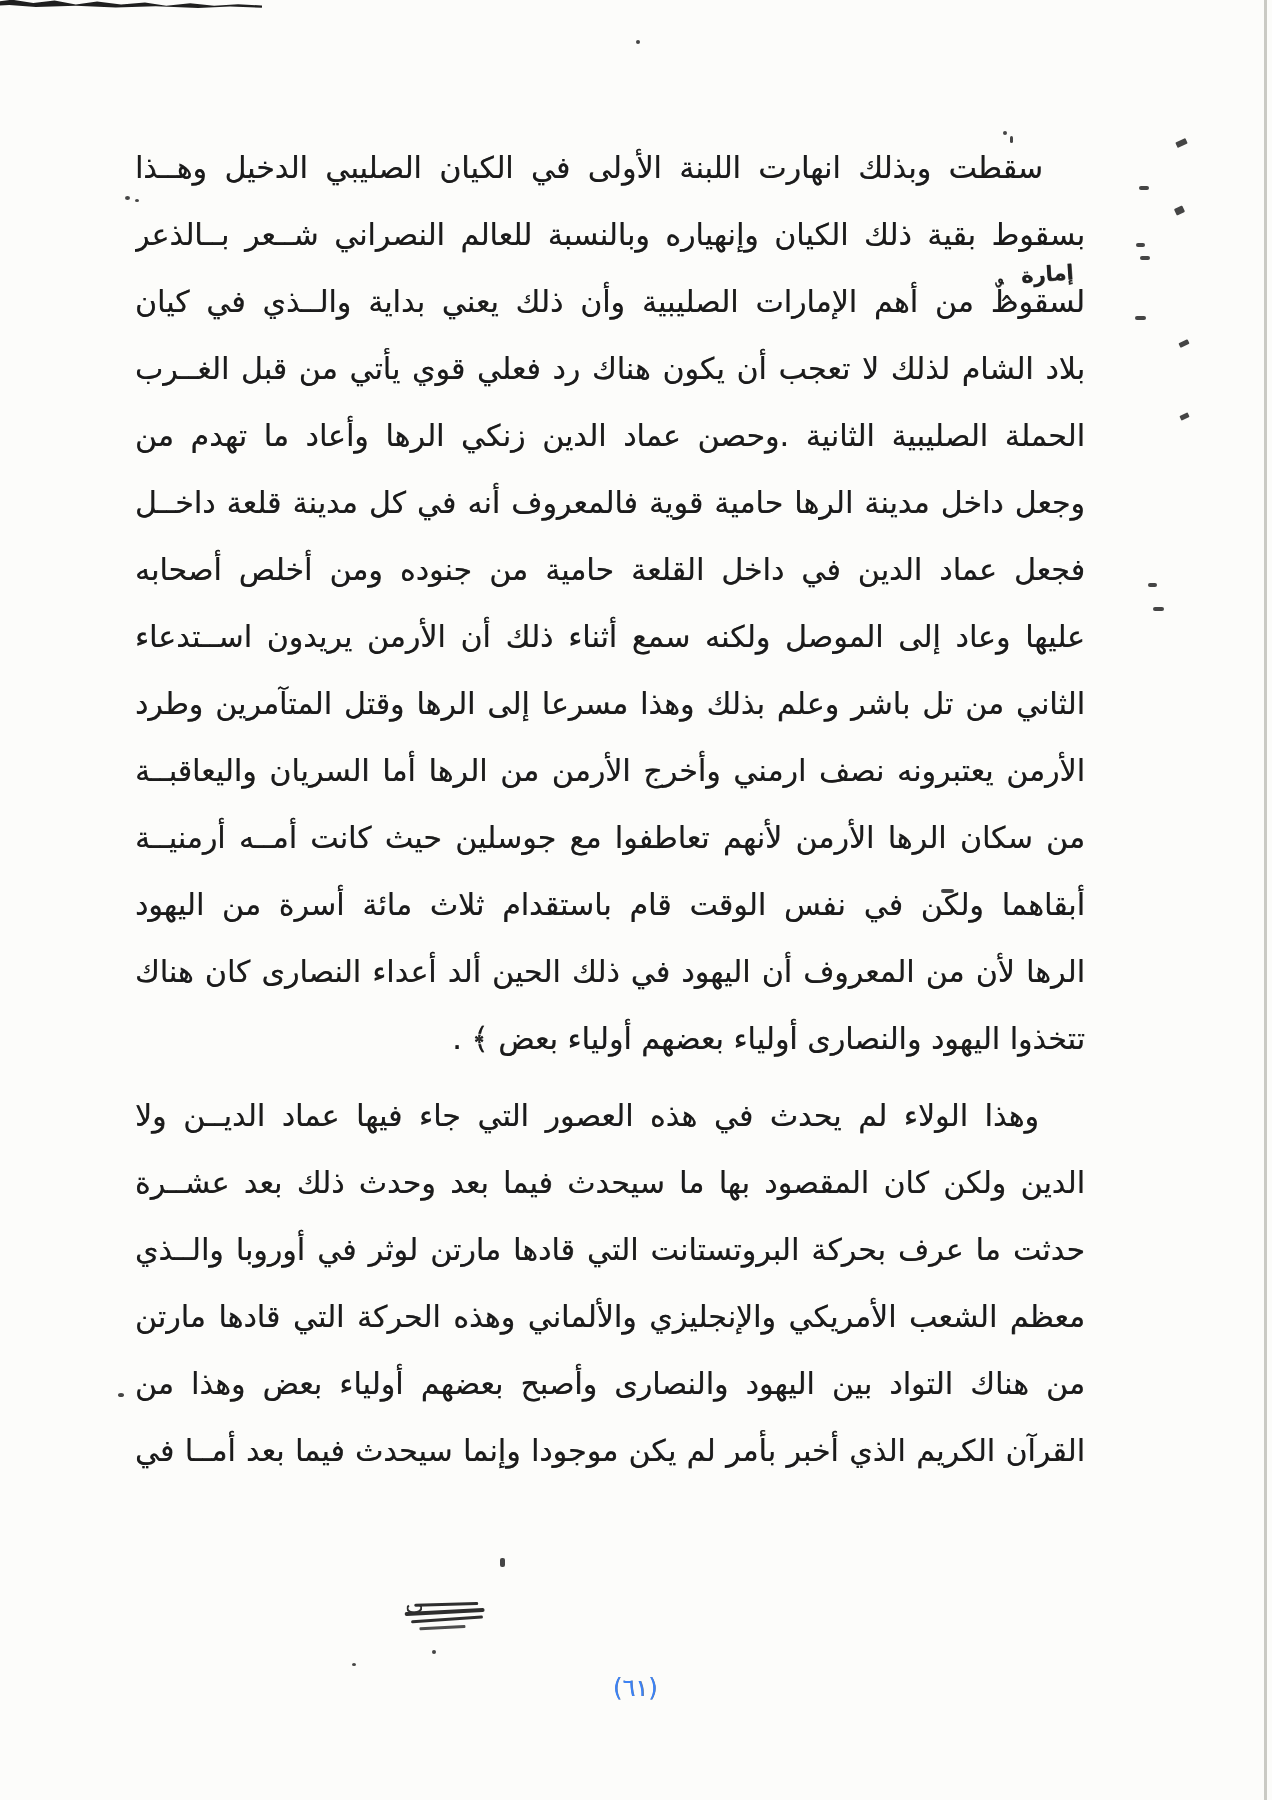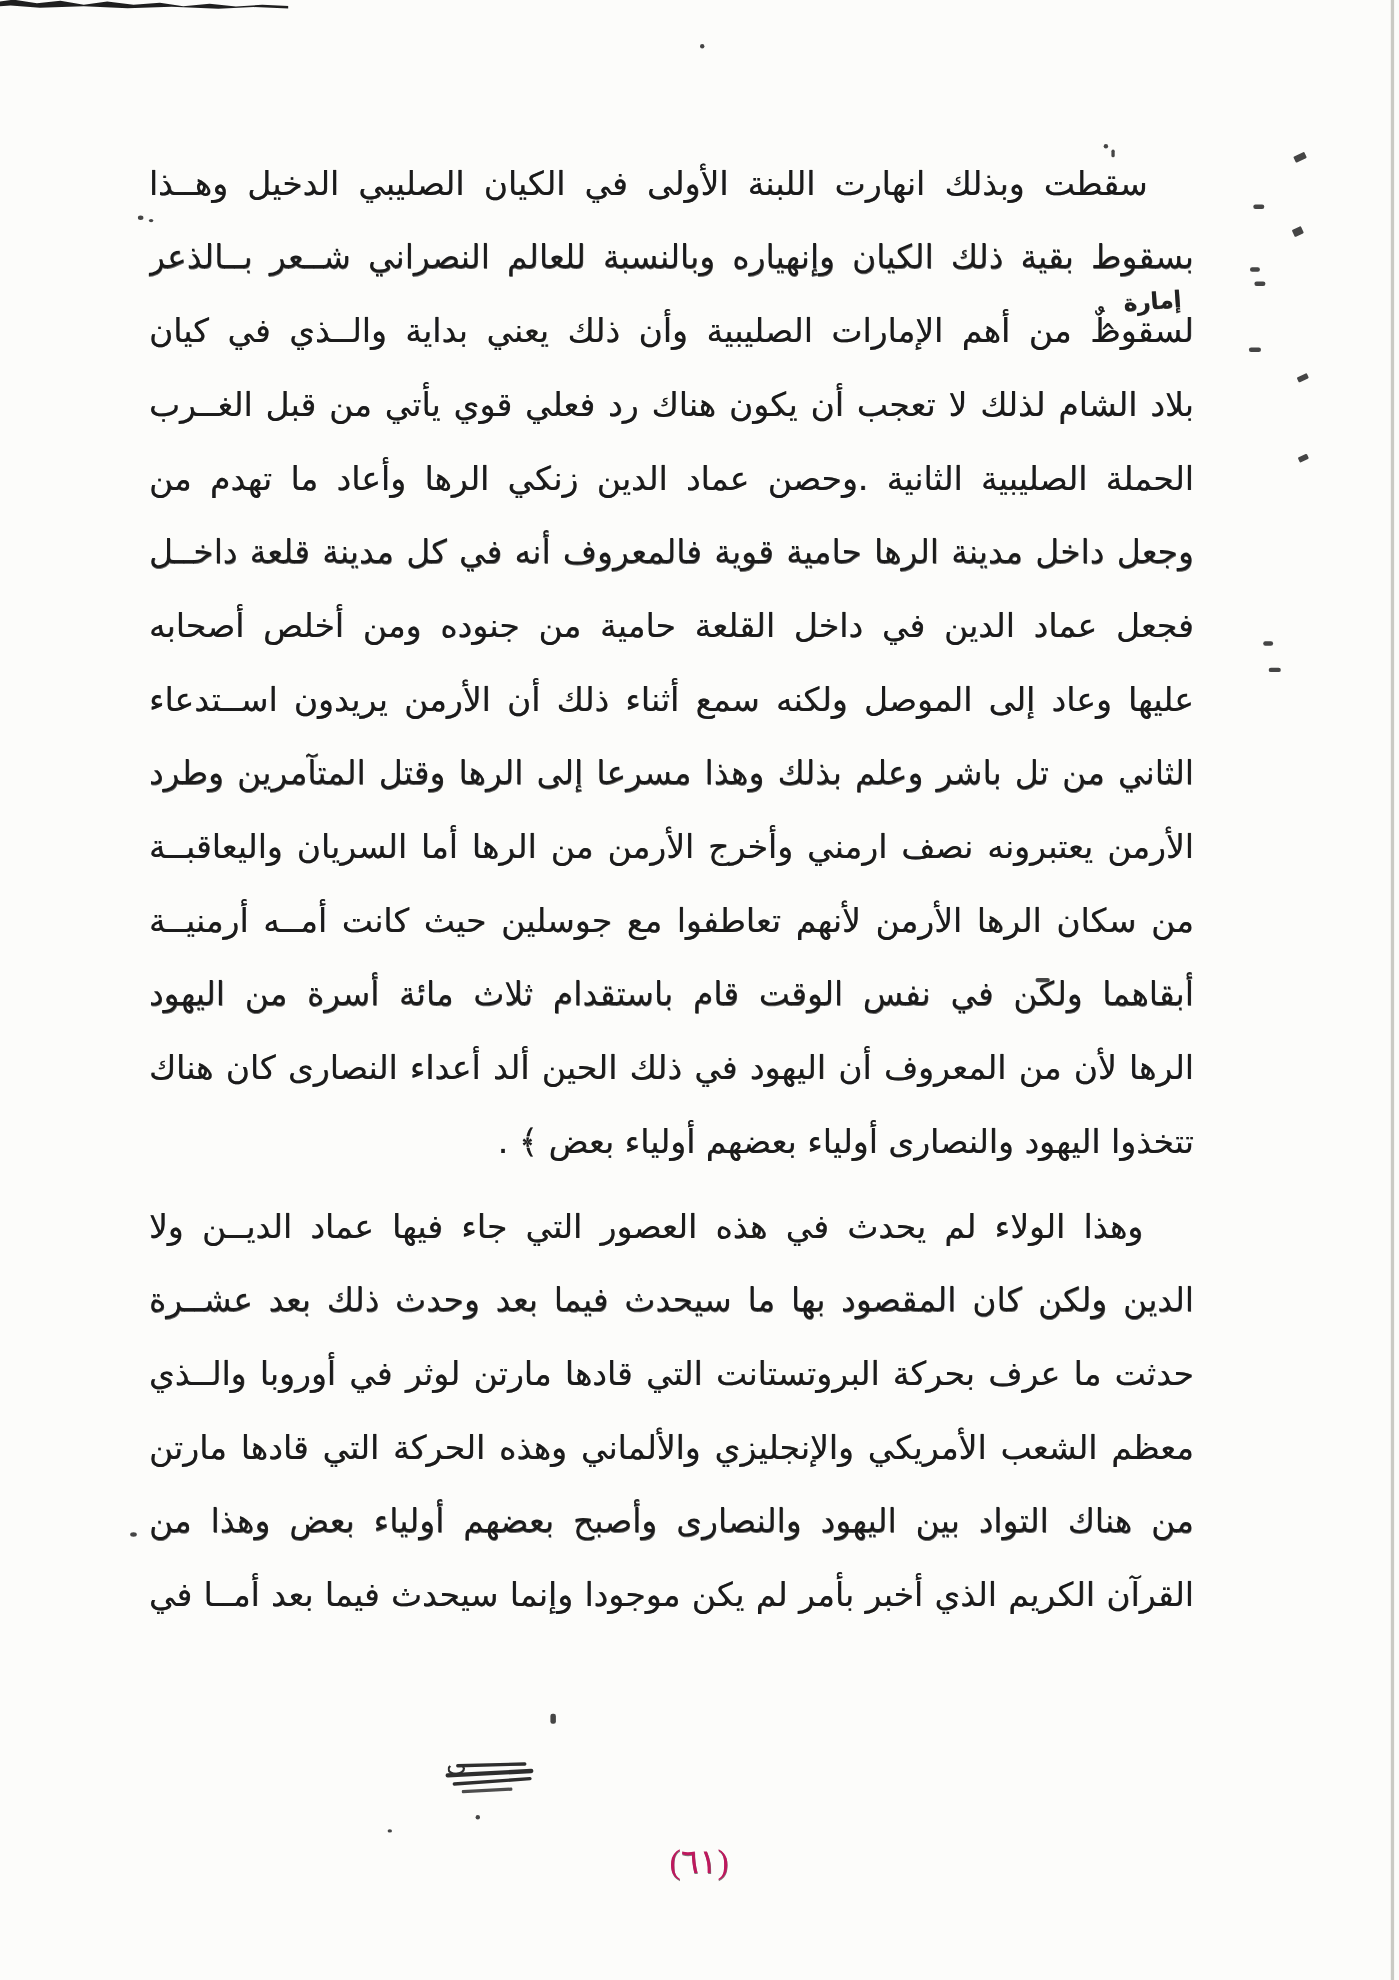--- a/index.html
+++ b/index.html
@@ -52,23 +52,22 @@
   .scribble{position:absolute;top:1601px;left:399px;width:92px;height:36px;transform:rotate(-3deg);}
   .scribble i{position:absolute;display:block;background:#2e2e2e;border-radius:2px;}
   .scribble .s1{top:2px;left:16px;width:64px;height:3px;transform:rotate(1.5deg);}
   .scribble .s2{top:9px;left:6px;width:80px;height:4px;}
   .scribble .s3{top:17px;left:12px;width:72px;height:3px;transform:rotate(-1deg);}
   .scribble .s4{top:25px;left:20px;width:46px;height:3px;opacity:.85;border-radius:1px;}
   .scribble .hook{top:0;left:8px;width:12px;height:7px;background:transparent;border:2px solid #2e2e2e;border-radius:50%;border-top-color:transparent;}
 
   .page-number{
     position:absolute;top:1674px;left:50%;transform:translateX(-51.5%);
-    font-size:31px;letter-spacing:3px;color:#be185d;
+    font-size:24px;letter-spacing:3px;color:#3b82f6;
     text-shadow:0.3px 0.3px 0.4px rgba(0,0,0,.5);
-    font-family:Liberation Serif, serif;
   }
 
   .speck{position:absolute;background:#2b2b2b;border-radius:50%;opacity:.88;}
   .speck.dash{border-radius:2px;}
   .speck.tick{border-radius:1px;transform:rotate(-25deg);}
 </style>
 </head>
 <body>
 
 <div class="page">

